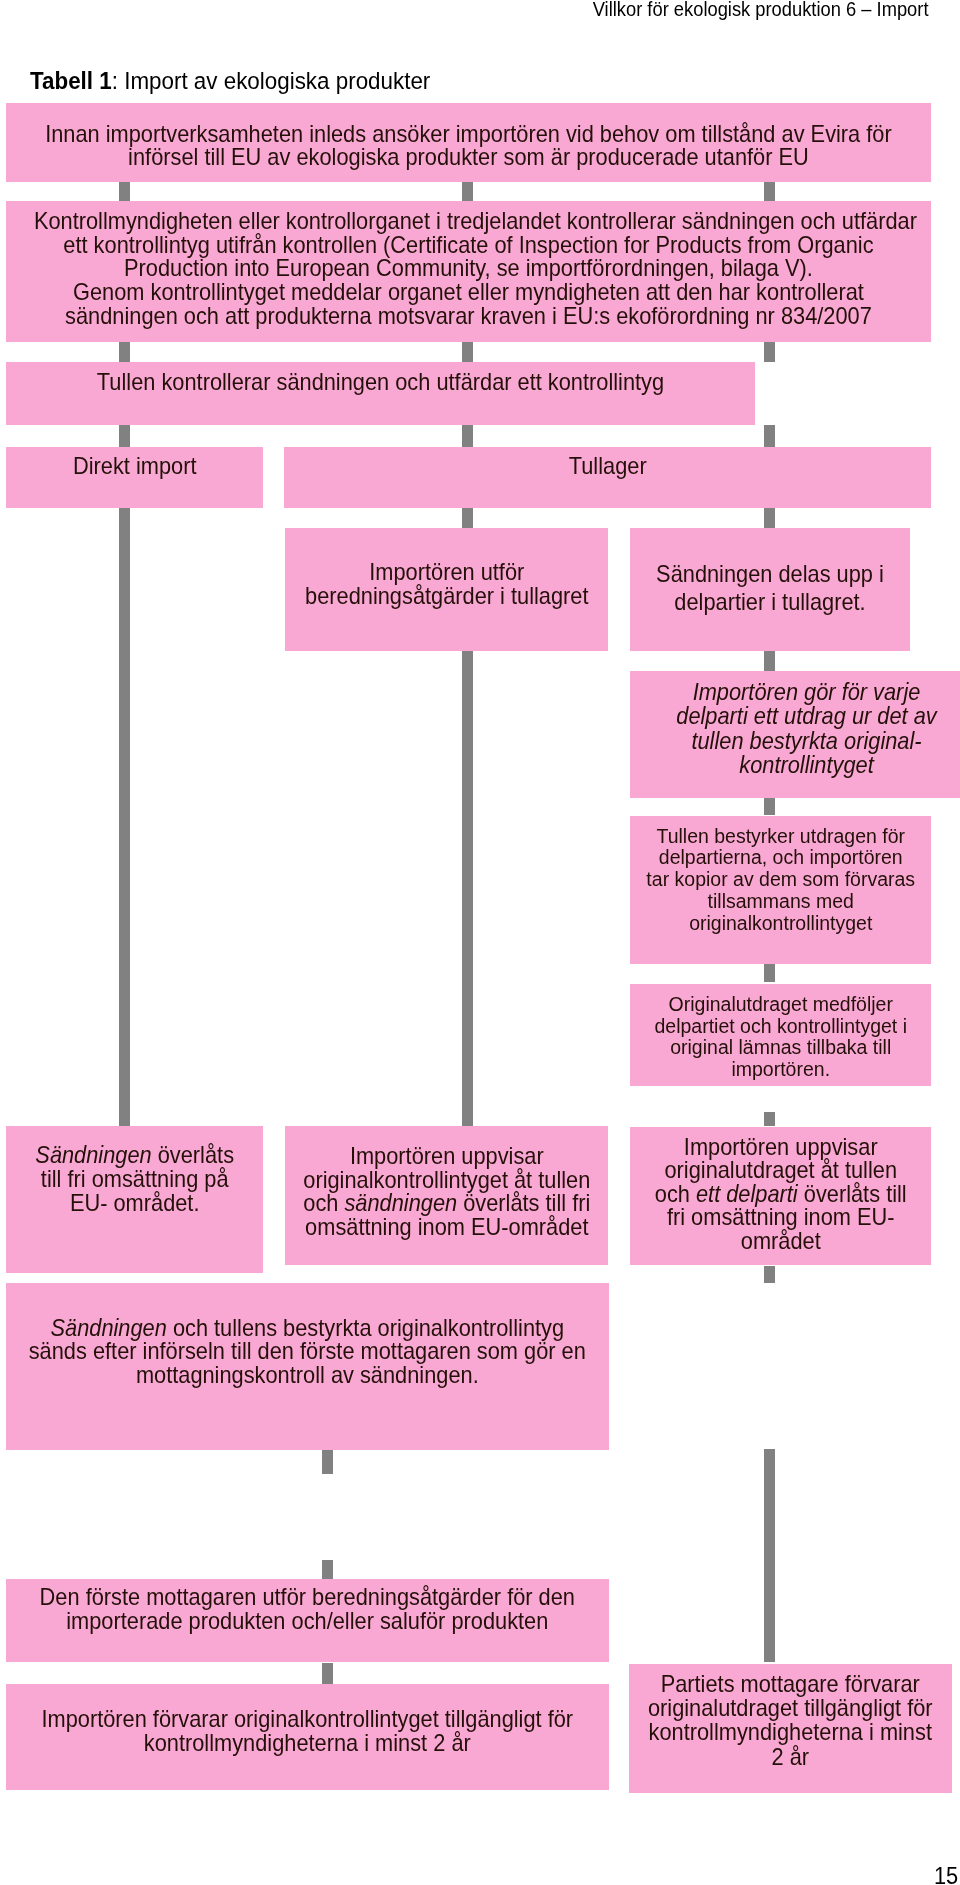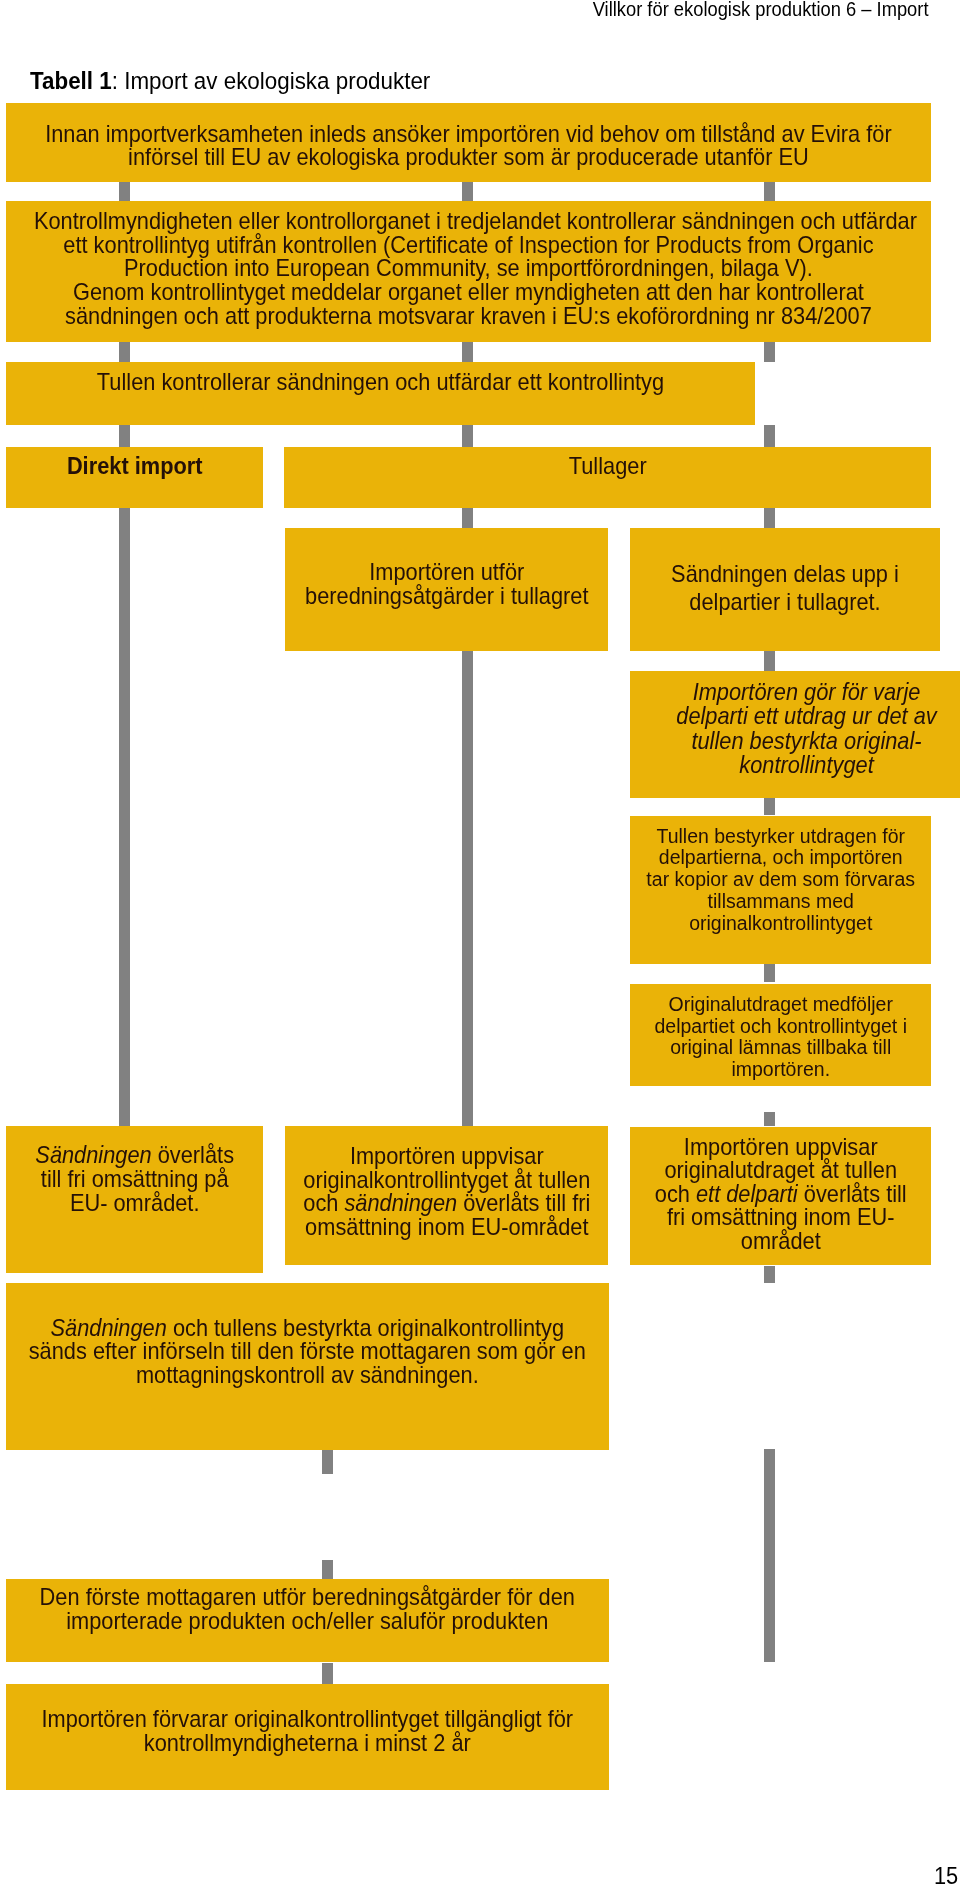--- a/index.html
+++ b/index.html
@@ -14,21 +14,21 @@
 
   .hdr{position:absolute;left:0px;top:-2.5px;width:928.5px;text-align:right;
        font-size:19.5px;line-height:23.4px;color:#000;white-space:nowrap;
        transform:scaleX(0.9397);transform-origin:100% 50%;}
   .caption{position:absolute;left:29.9px;top:68px;font-size:23.84px;line-height:25.8px;color:#000;white-space:nowrap;
            transform:scaleX(0.9397);transform-origin:0 50%;}
   .caption b{font-weight:bold;}
   .pg{position:absolute;left:934.3px;top:1864px;font-size:23.2px;line-height:24px;color:#000;
       transform:scaleX(0.9397);transform-origin:0 50%;}
 
-  .box{position:absolute;background:#eab308;box-sizing:border-box;}
+  .box{position:absolute;background:#f9a8d4;box-sizing:border-box;}
   .t{position:absolute;left:0;right:0;text-align:center;white-space:pre;
      font-size:23.2px;line-height:23.7px;transform:scaleX(0.9397);color:#241008;}
   .t em{font-style:italic;}
   .conn{position:absolute;background:#818181;width:11.4px;}
 </style>
 </head>
 <body>
 
 <div class="page">
 
@@ -73,32 +73,32 @@
 ett kontrollintyg utifrån kontrollen (Certificate of Inspection for Products from Organic
 Production into European Community, se importförordningen, bilaga V).</div>
     <div class="t" style="top:80px;">Genom kontrollintyget meddelar organet eller myndigheten att den har kontrollerat
 sändningen och att produkterna motsvarar kraven i EU:s ekoförordning nr 834/2007</div>
   </div>
 
   <div class="box" style="left:6px;top:361.9px;width:749px;height:63.1px;">
     <div class="t" style="top:9px;">Tullen kontrollerar sändningen och utfärdar ett kontrollintyg</div>
   </div>
 
-  <div class="box" style="left:6px;top:446.9px;width:257.4px;height:61.2px;font-weight:bold;">
+  <div class="box" style="left:6px;top:446.9px;width:257.4px;height:61.2px;">
     <div class="t" style="top:8px;">Direkt import</div>
   </div>
   <div class="box" style="left:283.5px;top:446.9px;width:647.4px;height:61.2px;">
     <div class="t" style="top:8px;">Tullager</div>
   </div>
 
   <div class="box" style="left:284.8px;top:527.8px;width:323.6px;height:123.2px;">
     <div class="t" style="top:33px;">Importören utför
 beredningsåtgärder i tullagret</div>
   </div>
-  <div class="box" style="left:629.6px;top:527.8px;width:310px;height:123.2px;">
+  <div class="box" style="left:629.6px;top:527.8px;width:280px;height:123.2px;">
     <div class="t" style="top:32px;line-height:28.1px;">Sändningen delas upp i
 delpartier i tullagret.</div>
   </div>
 
   <div class="box" style="left:629.6px;top:671px;width:353px;height:126.6px;font-style:italic;">
     <div class="t" style="top:8.8px;line-height:24.5px;">Importören gör för varje
 delparti ett utdrag ur det av
 tullen bestyrkta original-
 kontrollintyget</div>
   </div>
@@ -150,15 +150,21 @@
   <div class="box" style="left:6px;top:1579.2px;width:602.6px;height:82.5px;">
     <div class="t" style="top:7px;line-height:23.9px;">Den förste mottagaren utför beredningsåtgärder för den
 importerade produkten och/eller saluför produkten</div>
   </div>
 
   <div class="box" style="left:6px;top:1684.2px;width:602.6px;height:105.4px;">
     <div class="t" style="top:24.3px;line-height:23.9px;">Importören förvarar originalkontrollintyget tillgängligt för
 kontrollmyndigheterna i minst 2 år</div>
   </div>
 
+  <div class="box" style="left:629.1px;top:1663.7px;width:322.5px;height:129.3px;">
+    <div class="t" style="top:8.1px;line-height:24.35px;">Partiets mottagare förvarar
+originalutdraget tillgängligt för
+kontrollmyndigheterna i minst
+2 år</div>
+  </div>
 
   <div class="pg">15</div>
 </div>
 
 </body></html>

